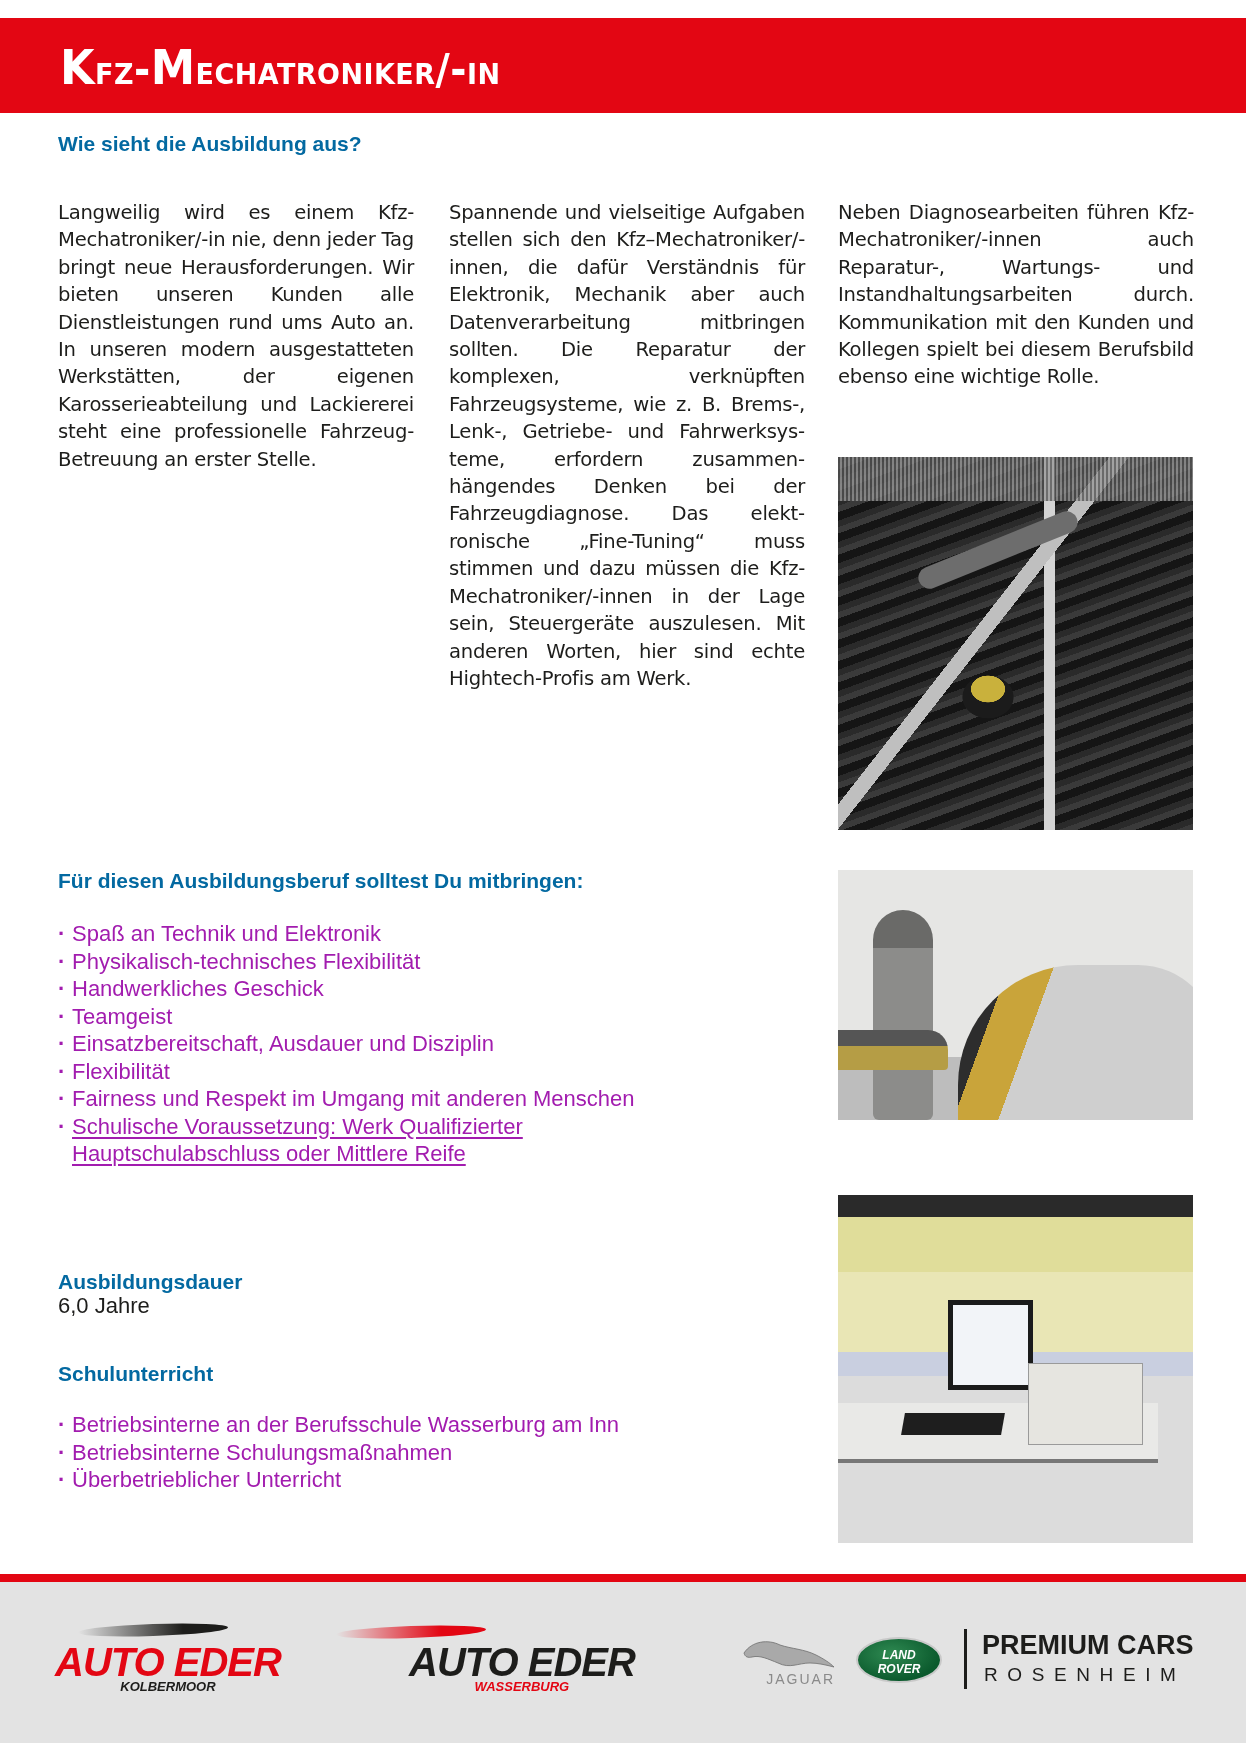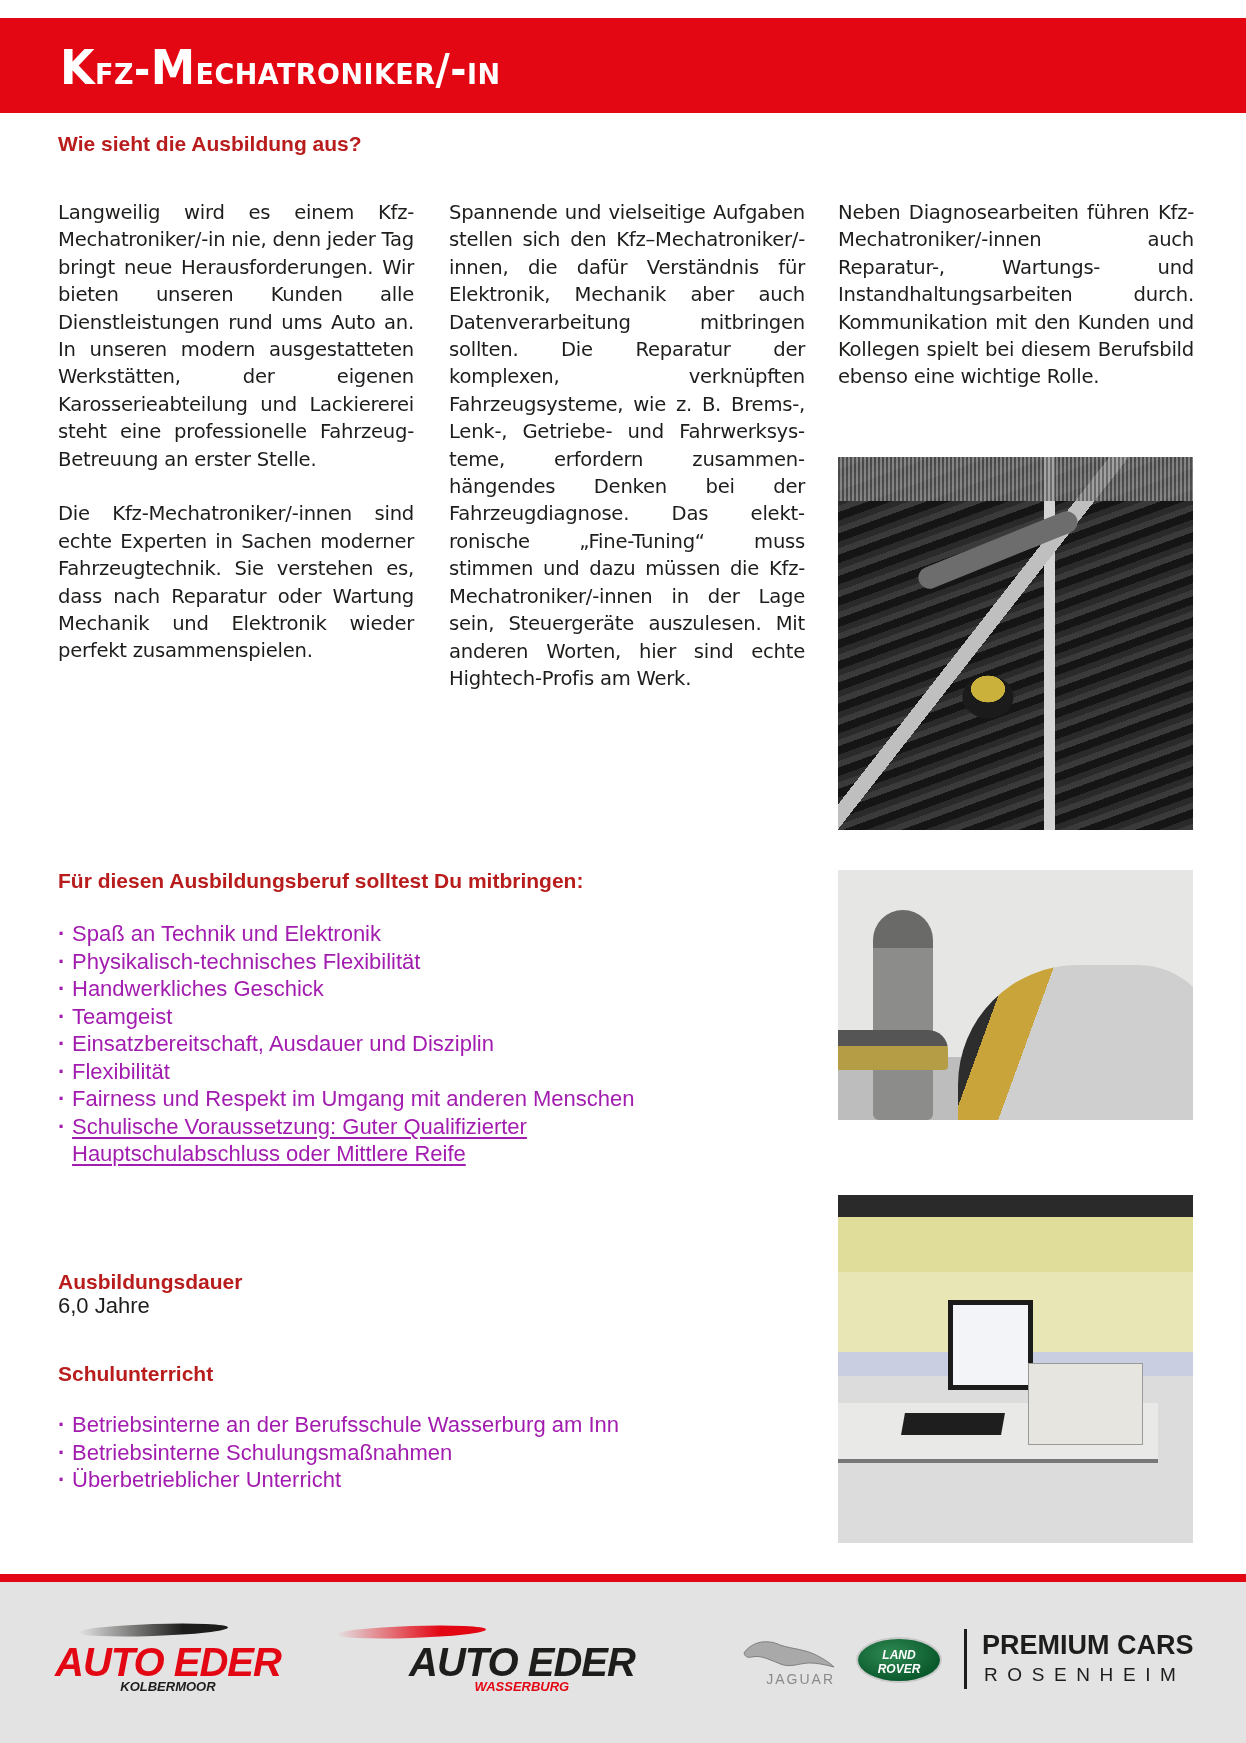--- a/index.html
+++ b/index.html
@@ -5,21 +5,21 @@
   * { margin: 0; padding: 0; box-sizing: border-box; }
   html, body { width: 1246px; height: 1743px; background: #ffffff; overflow: hidden; }
   body { position: relative; font-family: "DejaVu Sans", sans-serif; color: #1d1d1b; }
 
   .header-band { position: absolute; left: 0; top: 18px; width: 1246px; height: 95px; background: #e30613; }
   .header-title { position: absolute; left: 60px; top: 32px; height: 70px; color: #ffffff;
     font-family: "DejaVu Sans", sans-serif; font-weight: bold; font-size: 42px; letter-spacing: 0.5px;
     line-height: 70px; white-space: nowrap; font-variant: small-caps; transform: scaleX(0.93); transform-origin: left center; }
   .header-title .big { font-size: 48px; }
 
-  .h2 { position: absolute; font-family: "Liberation Sans", sans-serif; font-weight: bold; font-size: 21px; color: #b91c1c; white-space: nowrap; }
+  .h2 { position: absolute; font-family: "Liberation Sans", sans-serif; font-weight: bold; font-size: 21px; color: #0369a1; white-space: nowrap; }
 
   .col { position: absolute; top: 199px; width: 356px; font-family: "DejaVu Sans", sans-serif; font-size: 19.6px;
     line-height: 27.4px; text-align: justify; color: #1d1d1b; hyphens: manual; letter-spacing: -0.25px; }
   .col p + p { margin-top: 27.4px; }
   .col1 { left: 58px; }
   .col2 { left: 449px; }
   .col3 { left: 838px; }
 
   .list { position: absolute; left: 58px; list-style: none; font-family: "Liberation Sans", sans-serif; font-size: 22px; line-height: 27.5px; color: #a21caf; }
   .list li { position: relative; padding-left: 14px; }
@@ -74,21 +74,20 @@
 </head>
 <body>
 
 <div class="header-band"></div>
 <div class="header-title"><span class="big">K</span><span>fz-</span><span class="big">M</span><span>echatroniker/-in</span></div>
 
 <div class="h2" style="left:58px; top:132px;">Wie sieht die Ausbildung aus?</div>
 
 <div class="col col1">
   <p>Langweilig wird es einem Kfz-Mechatroniker/-in nie, denn jeder Tag bringt neue Heraus­forderungen. Wir bieten un­seren Kunden alle Dienstleis­tungen rund ums Auto an. In unseren modern ausgestatte­ten Werkstätten, der eigenen Karosserieabteilung und La­ckiererei steht eine professio­nelle Fahrzeug-Betreuung an erster Stelle.</p>
-  <p>Die Kfz-Mechatroniker/-innen sind echte Experten in Sachen moderner Fahrzeugtechnik. Sie verstehen es, dass nach Reparatur oder Wartung Me­chanik und Elektronik wieder perfekt zusammenspielen.</p>
 </div>
 <div class="col col2">
   <p>Spannende und vielseitige Aufgaben stellen sich den Kfz–Mechatroniker/-innen, die da­für Verständnis für Elektronik, Mechanik aber auch Datenver­arbeitung mitbringen sollten. Die Reparatur der komplexen, verknüpften Fahrzeugsyste­me, wie z. B. Brems-, Lenk-, Getriebe- und Fahrwerksys­teme, erfordern zusammen­hängendes Denken bei der Fahrzeugdiagnose. Das elekt­ronische „Fine-Tuning“ muss stimmen und dazu müssen die Kfz-Mechatroniker/-innen in der Lage sein, Steuergeräte auszulesen. Mit anderen Wor­ten, hier sind echte Hightech-Profis am Werk.</p>
 </div>
 <div class="col col3">
   <p>Neben Diagnosearbeiten füh­ren Kfz-Mechatroniker/-innen auch Reparatur-, Wartungs- und Instandhaltungsarbei­ten durch. Kommunikation mit den Kunden und Kollegen spielt bei diesem Berufsbild ebenso eine wichtige Rolle.</p>
 </div>
 
 <div class="photo photo-engine">
   <div class="grille"></div>
@@ -109,21 +108,21 @@
 
 <div class="h2" style="left:58px; top:869px;">Für diesen Ausbildungsberuf solltest Du mitbringen:</div>
 <ul class="list" style="top:920px;">
   <li>Spaß an Technik und Elektronik</li>
   <li>Physikalisch-technisches Flexibilität</li>
   <li>Handwerkliches Geschick</li>
   <li>Teamgeist</li>
   <li>Einsatzbereitschaft, Ausdauer und Disziplin</li>
   <li>Flexibilität</li>
   <li>Fairness und Respekt im Umgang mit anderen Menschen</li>
-  <li class="u"><span>Schulische Voraussetzung: Guter Qualifizierter</span><br><span>Hauptschulabschluss oder Mittlere Reife</span></li>
+  <li class="u"><span>Schulische Voraussetzung: Werk Qualifizierter</span><br><span>Hauptschulabschluss oder Mittlere Reife</span></li>
 </ul>
 
 <div class="h2" style="left:58px; top:1270px;">Ausbildungsdauer</div>
 <div class="plain" style="top:1293px;">6,0 Jahre</div>
 
 <div class="h2" style="left:58px; top:1362px;">Schulunterricht</div>
 <ul class="list" style="top:1411px;">
   <li>Betriebsinterne an der Berufsschule Wasserburg am Inn</li>
   <li>Betriebsinterne Schulungsmaßnahmen</li>
   <li>Überbetrieblicher Unterricht</li>

